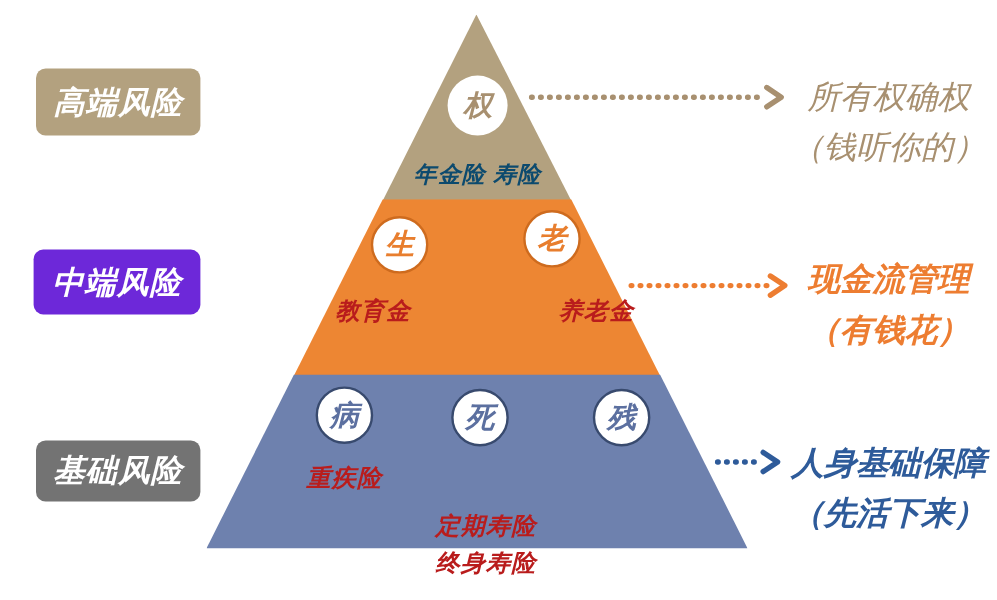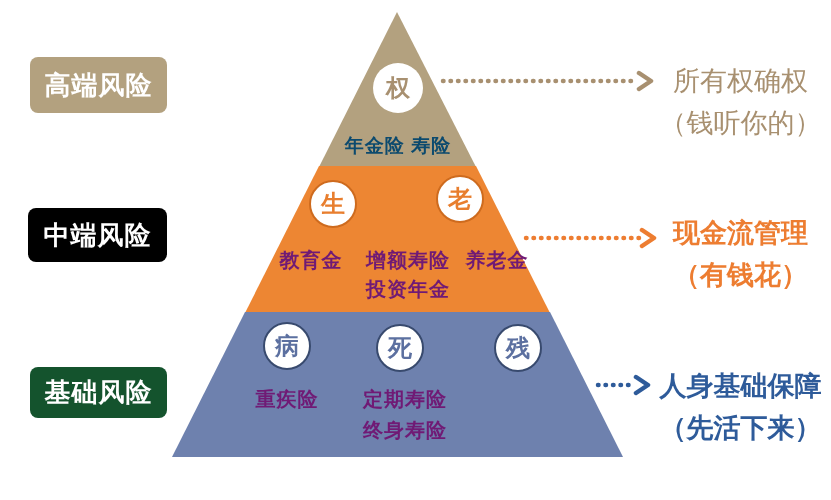--- a/index.html
+++ b/index.html
@@ -1,27 +1,28 @@
 <!DOCTYPE html>
 <html><head>
 <meta charset="utf-8">
 <style>
   html,body{margin:0;padding:0;background:#ffffff;}
   .canvas{
     position:relative;width:831px;height:500px;background:#ffffff;overflow:hidden;
     font-family:"Liberation Sans","DejaVu Sans",sans-serif;
+    font-style:italic;
   }
   
   .tier-label{
     position:absolute;display:flex;align-items:center;justify-content:center;
     color:#ffffff;font-size:26px;font-weight:bold;letter-spacing:1px;border-radius:8px;
   }
   .tier-label.tan{left:30px;top:57px;width:137px;height:56px;background:#B3A17F;}
-  .tier-label.orange{left:28px;top:208px;width:139px;height:54px;background:#000000;}
-  .tier-label.blue{left:30px;top:367px;width:137px;height:51px;background:#14532d;}
+  .tier-label.orange{left:28px;top:208px;width:139px;height:54px;background:#6d28d9;}
+  .tier-label.blue{left:30px;top:367px;width:137px;height:51px;background:#737373;}
 
   
   .pyramid{position:absolute;left:172px;top:12px;width:452px;height:446px;}
   .tier{position:absolute;inset:0;}
   .tier.tan{background:#B3A17F;clip-path:polygon(225px 0px,304px 155px,147px 155px);}
   .tier.orange{background:#ED8633;clip-path:polygon(147px 154px,304px 154px,378px 301px,73px 301px);}
   .tier.blue{background:#6E81AE;clip-path:polygon(73px 300px,378px 300px,451px 445px,0px 445px);}
 
   .badge{
     position:absolute;width:48px;height:48px;border-radius:50%;background:#ffffff;
@@ -35,27 +36,27 @@
   .badge.pos-lao{left:264px;top:163px;}
   .badge.pos-bing{left:91px;top:310px;}
   .badge.pos-si{left:204px;top:312px;}
   .badge.pos-can{left:322px;top:312px;}
 
   .tan-products{
     position:absolute;left:0;top:121px;width:100%;text-align:center;
     color:#0c4a6e;font-size:19px;font-weight:bold;letter-spacing:1px;
   }
   .product-col{
-    position:absolute;width:120px;text-align:center;color:#701a75;
+    position:absolute;width:120px;text-align:center;color:#b91c1c;
     font-size:20px;font-weight:bold;line-height:29px;letter-spacing:1px;
   }
   .mid-row{top:234px;}
   .mid-c1{left:79px;}  .mid-c2{left:176px;} .mid-c3{left:265px;}
   .bot-row{top:372px;line-height:31px;}
-  .bot-c1{left:55px;}  .bot-c2{left:173px;} .bot-c3{left:286px;}
+  .bot-c1{left:55px;}  .bot-c2{left:173px;margin-top:40px;} .bot-c3{left:286px;}
 
   
   .arrow{position:absolute;height:22px;}
   .arrow.a1{left:440px;top:70px;width:218px;}
   .arrow.a2{left:523px;top:227px;width:138px;}
   .arrow.a3{left:595px;top:374px;width:60px;}
 
   
   .annotation{position:absolute;left:648px;width:185px;text-align:center;line-height:42px;font-size:27px;}
   .annotation.tan-t{top:60px;color:#A89070;font-weight:500;}
@@ -80,24 +81,20 @@
     <div class="badge orange-b pos-sheng">生</div>
     <div class="badge orange-b pos-lao">老</div>
     <div class="badge blue-b pos-bing">病</div>
     <div class="badge blue-b pos-si">死</div>
     <div class="badge blue-b pos-can">残</div>
 
     <div class="tan-products">年金险 寿险</div>
 
     <div class="product-col mid-row mid-c1">
       <div>教育金</div>
-    </div>
-    <div class="product-col mid-row mid-c2">
-      <div>增额寿险</div>
-      <div>投资年金</div>
     </div>
     <div class="product-col mid-row mid-c3">
       <div>养老金</div>
     </div>
 
     <div class="product-col bot-row bot-c1">
       <div>重疾险</div>
     </div>
     <div class="product-col bot-row bot-c2">
       <div>定期寿险</div>

